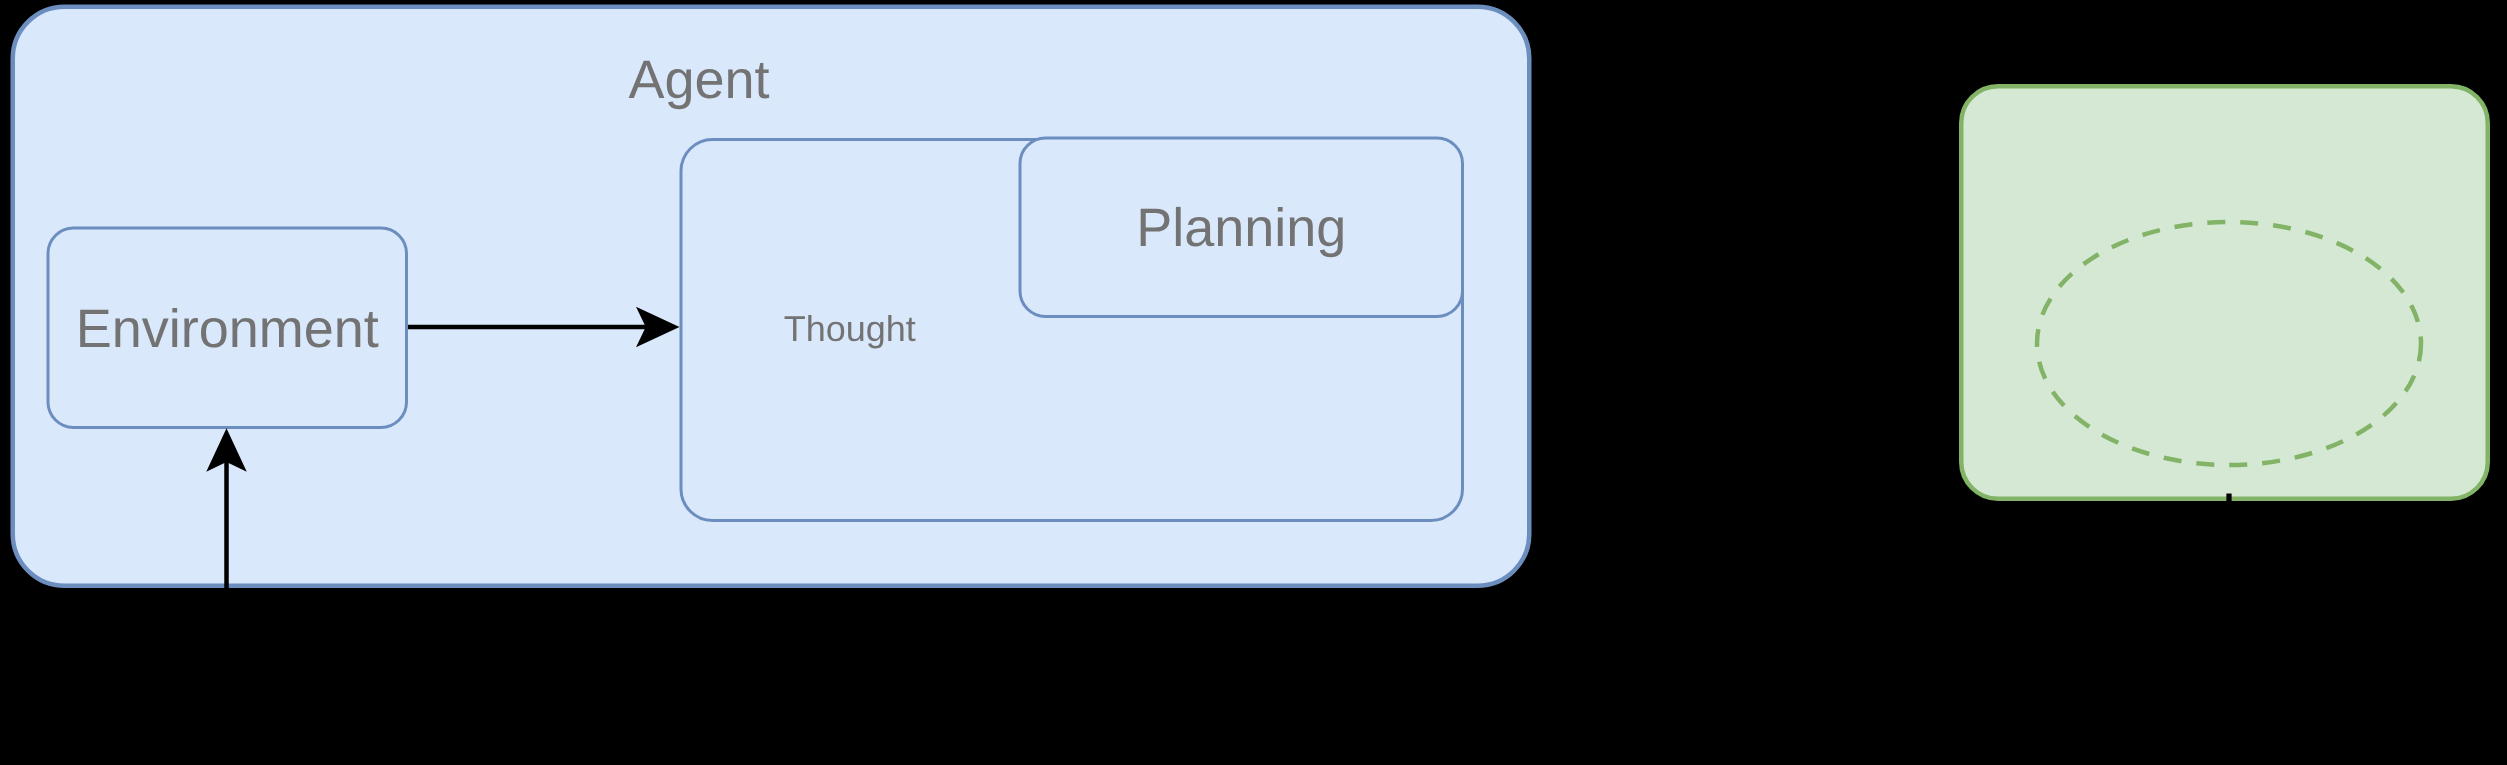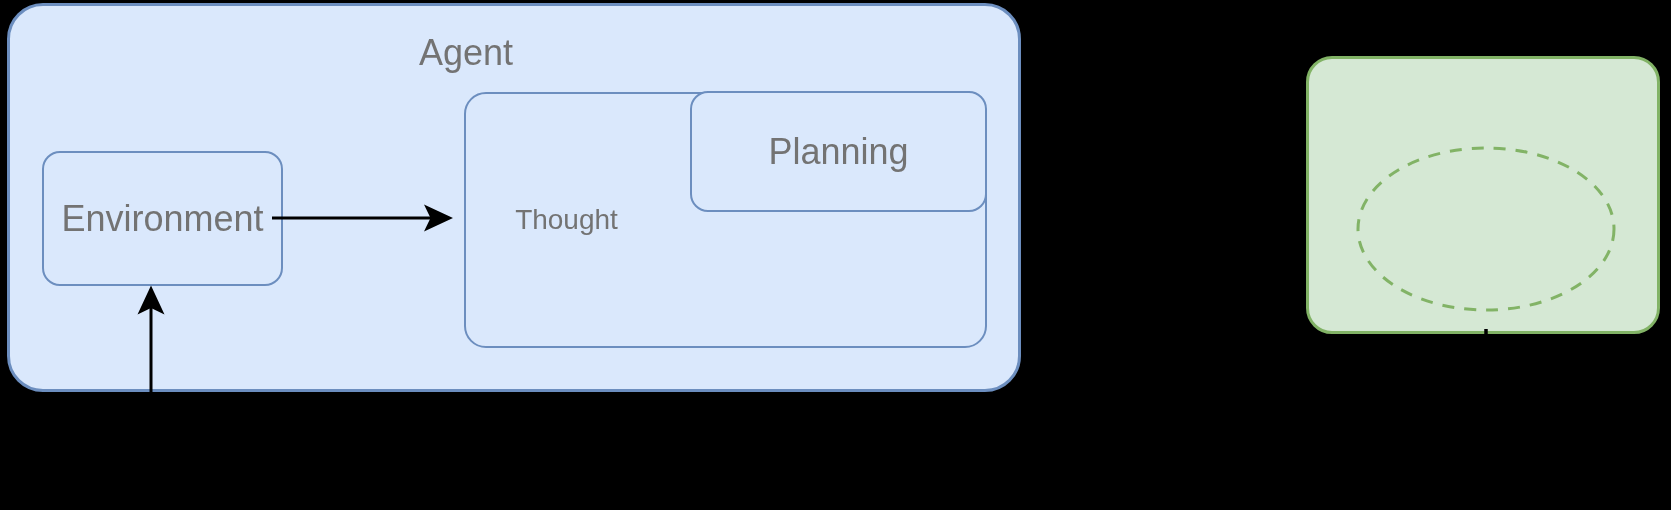--- a/index.html
+++ b/index.html
@@ -35,31 +35,30 @@
   
   .node {
     background: #dae8fc;
     border: 2.5px solid #6c8ebf;
     display: flex;
     align-items: center;
     justify-content: center;
     font-size: 36px;
     line-height: 1.1;
     white-space: nowrap;
-    margin-left: 11px;
   }
   .node-perception { left: 31px;  top: 151px; width: 241px; height: 135px; border-radius: 18px; }
   .node-thought    { left: 453px; top: 92px;  width: 523px; height: 256px; border-radius: 22px; }
   .node-planning   { left: 679px; top: 91px;  width: 297px; height: 121px; border-radius: 18px; }
   .node-tool       { left: 679px; top: 210px; width: 297px; height: 136px; border-radius: 18px; }
 
   .thought-label-area {
     left: 453px; top: 92px; width: 227px; height: 256px;
     display: flex; align-items: center; justify-content: center;
-    font-size: 28px; white-space: nowrap;
+    font-size: 24px; white-space: nowrap;
   }
 
   
   .float-label {
     font-size: 36px;
     line-height: 40px;
     text-align: center;
     white-space: nowrap;
   }
   .agent-label { left: 366px;  top: 33px;  width: 200px; }

